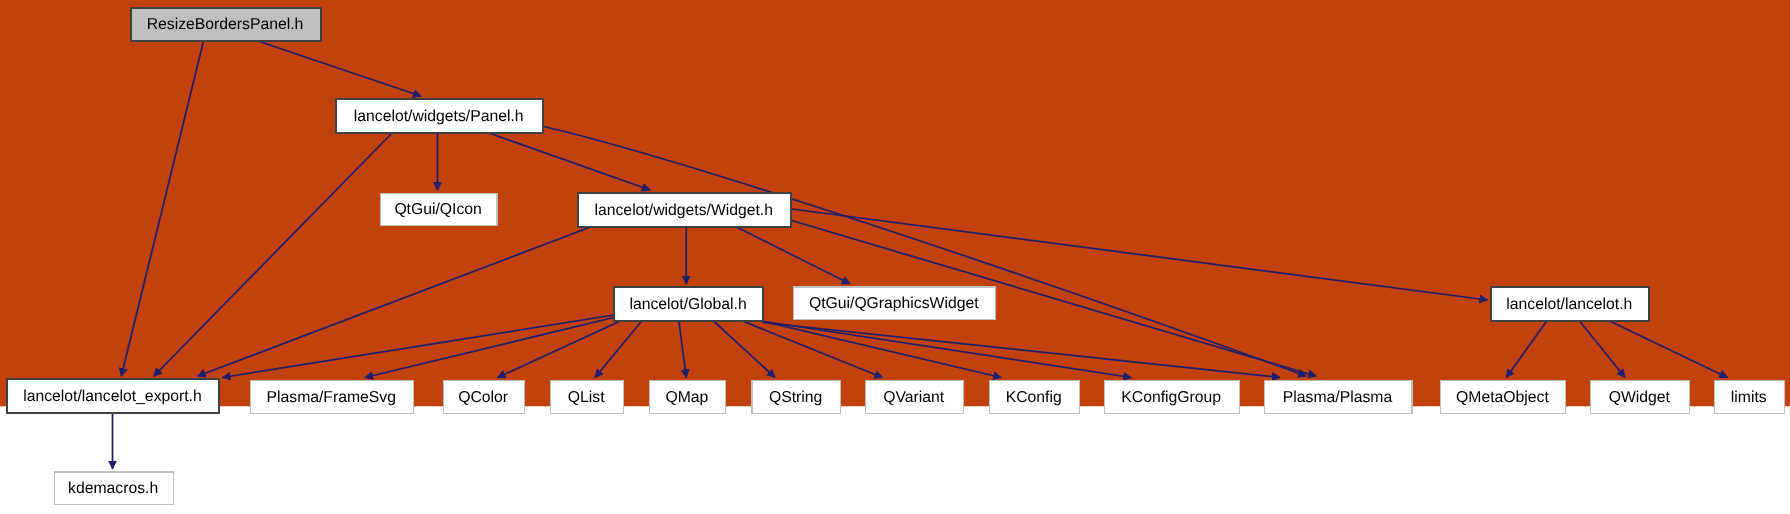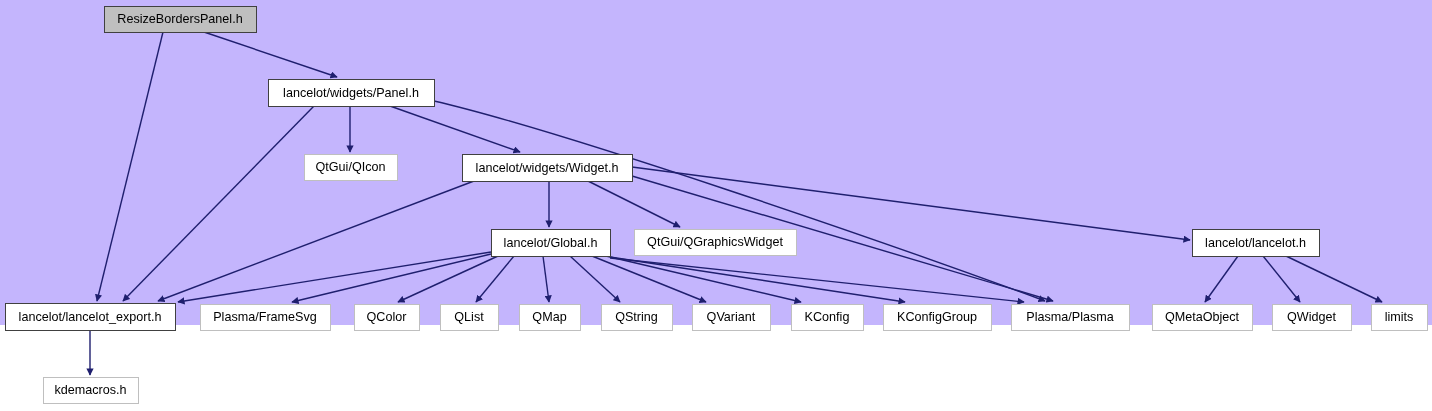--- a/index.html
+++ b/index.html
@@ -10,21 +10,21 @@
   body {
     width: 1432px;
     height: 411px;
     font-family: "Liberation Sans", sans-serif;
     overflow: hidden;
   }
   #graph-root {
     position: relative;
     width: 1432px;
     height: 325px;
-    background: #c4b5fd;
+    background: #c2410c;
   }
   #graph-svg {
     position: absolute;
     left: 0;
     top: 0;
     width: 1432px;
     height: 411px;
     display: block;
   }
   .node-label {

